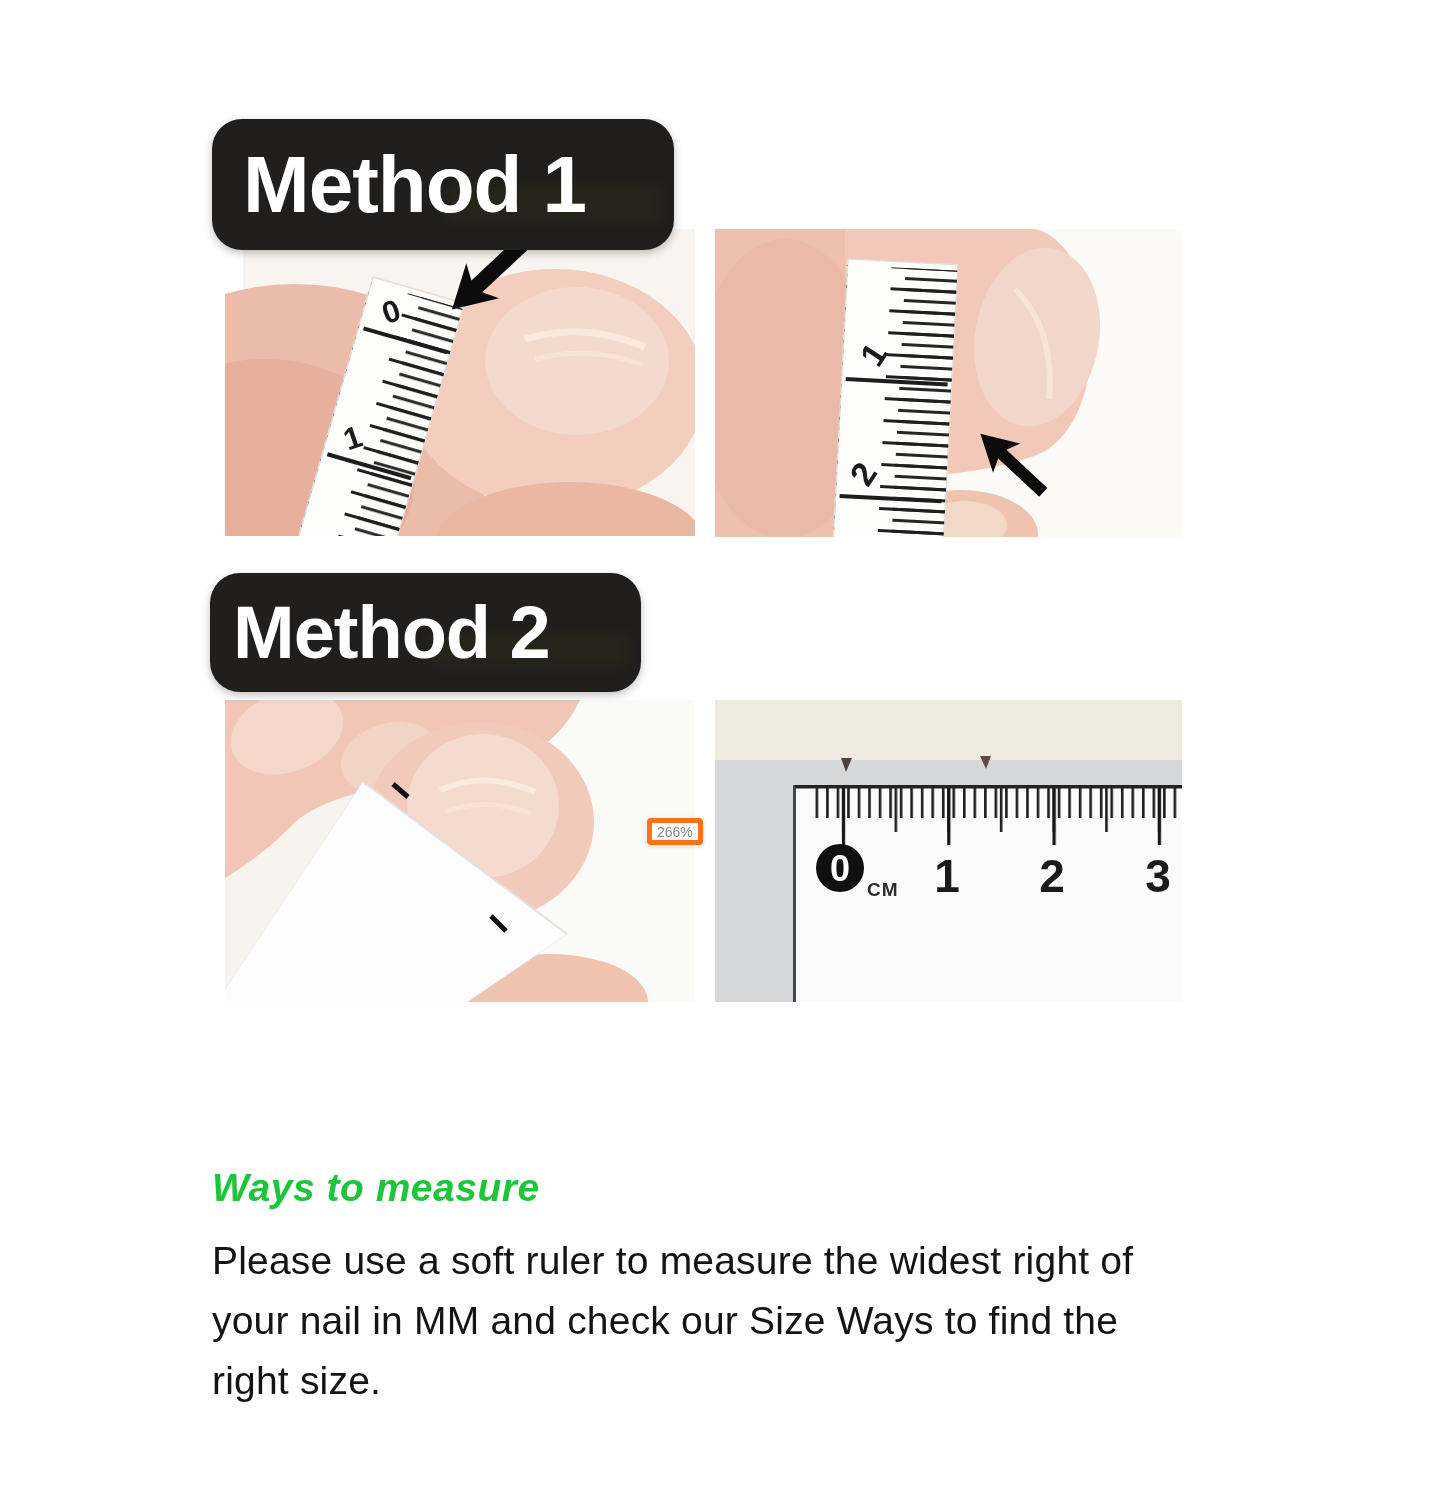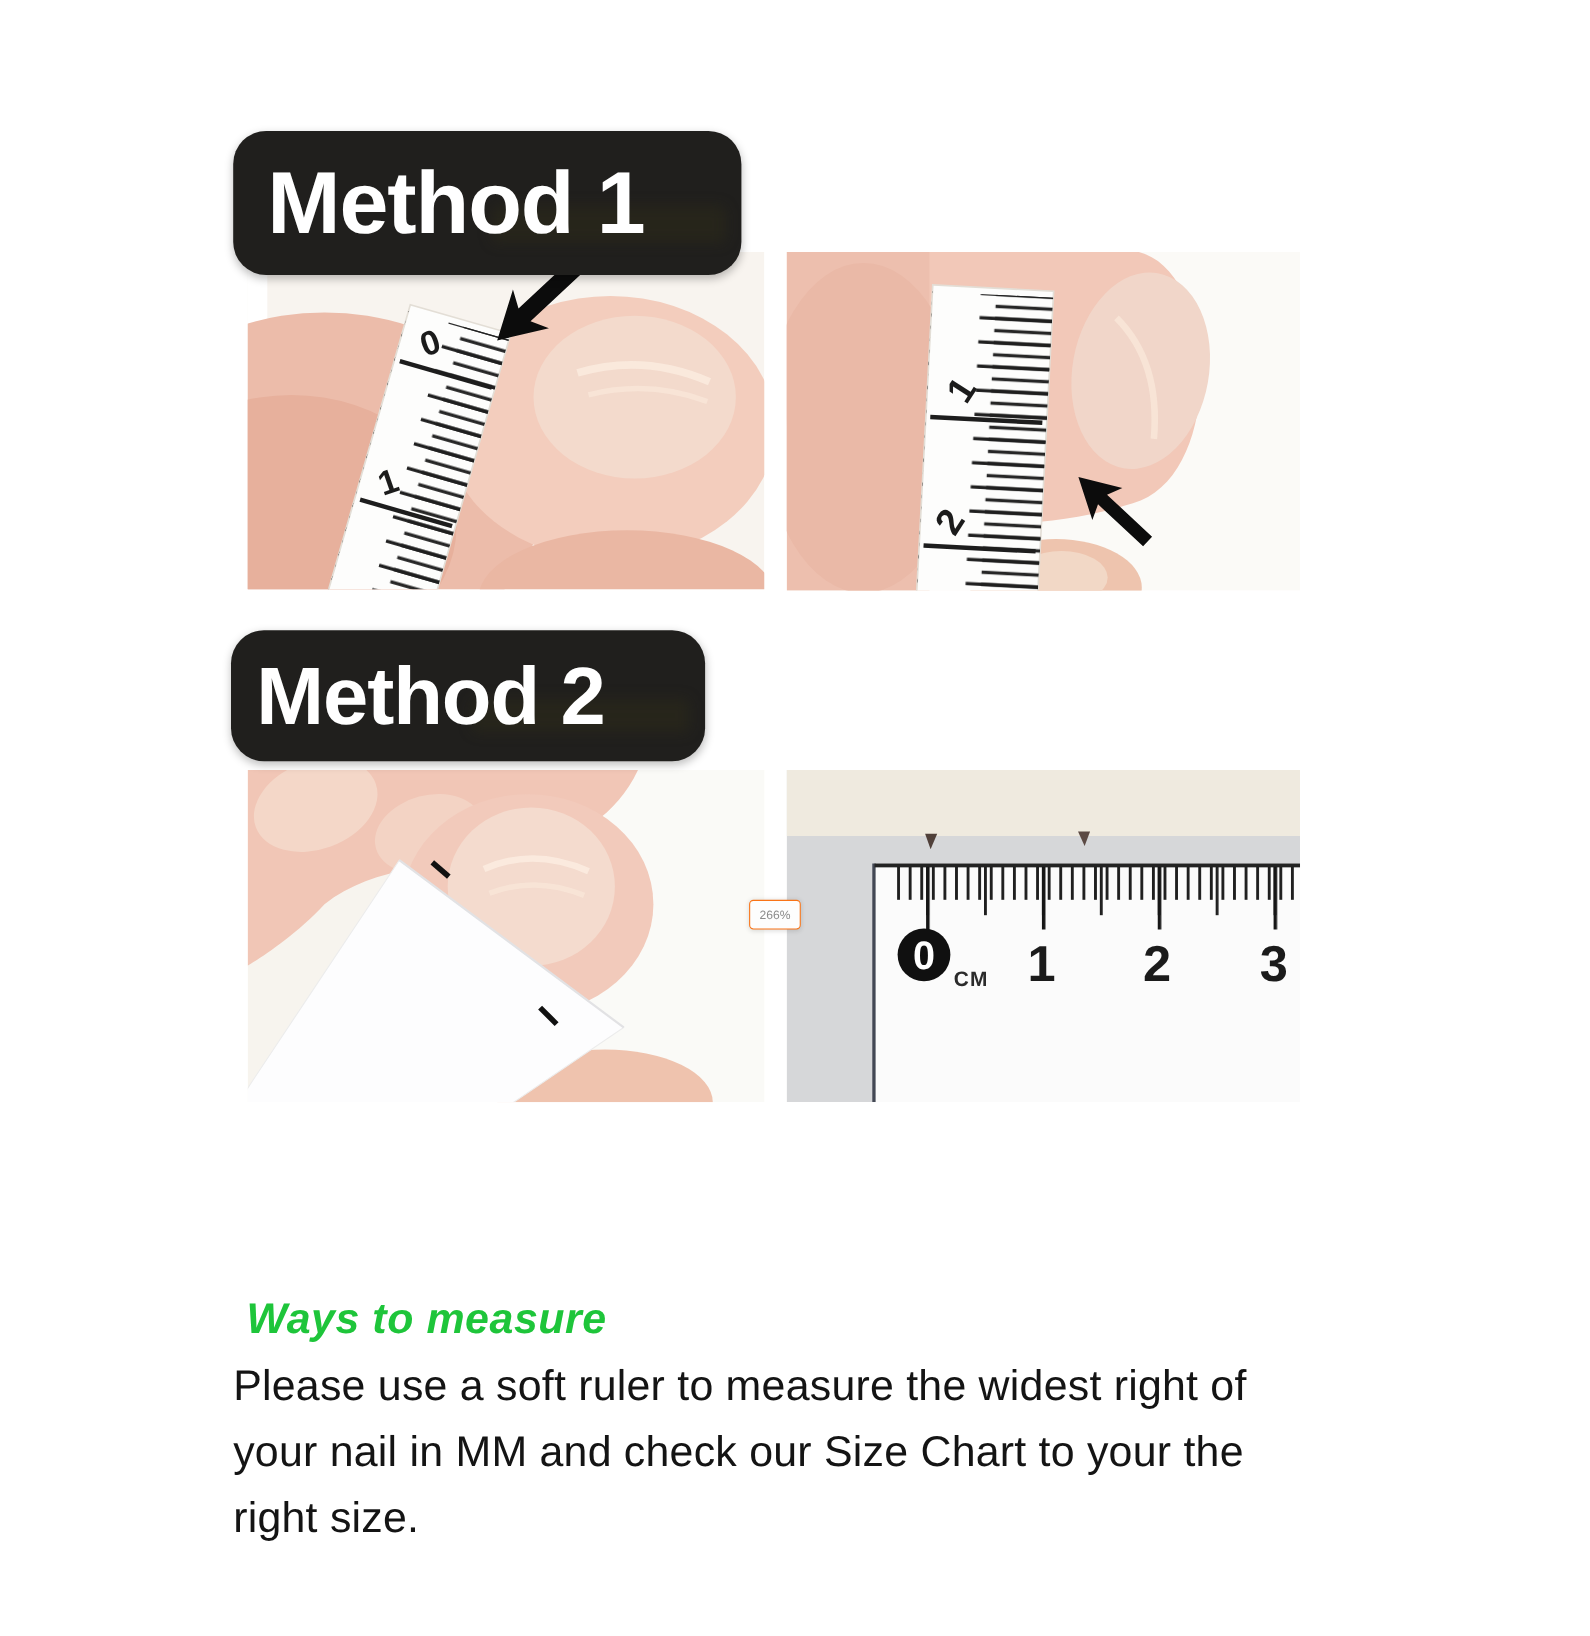--- a/index.html
+++ b/index.html
@@ -14,25 +14,25 @@
   .badge1{left:212px;top:119px;width:431px;height:131px;font-size:80px;padding-left:31px;}
   .badge2{left:210px;top:573px;width:408px;height:119px;font-size:74px;padding-left:23px;}
   .photo{position:absolute;overflow:hidden;z-index:1;}
   .photo svg{display:block;}
   .p1{left:225px;top:229px;width:470px;height:307px;}
   .p2{left:715px;top:229px;width:467px;height:308px;}
   .p3{left:225px;top:700px;width:470px;height:302px;}
   .p4{left:715px;top:700px;width:467px;height:302px;}
   .arrow-overlay{position:absolute;z-index:3;}
   .a1{left:438px;top:228px;width:100px;height:100px;}
-  .tooltip{position:absolute;left:681px;top:818px;min-width:47px;height:27px;z-index:6;
-         background:#fdfdfd;border:1px solid #f97316;border-radius:4px;
-         box-shadow:0 1px 5px rgba(0,0,0,0.14);color:#8b8b8b;font-size:11px;
+  .tooltip{position:absolute;left:647px;top:818px;min-width:47px;height:27px;z-index:6;
+         background:#fdfdfd;border:5px solid #f97316;border-radius:4px;
+         box-shadow:0 1px 5px rgba(0,0,0,0.14);color:#8b8b8b;font-size:14px;
          display:flex;align-items:center;justify-content:center;padding:0 5px;box-sizing:border-box;}
-  .heading{position:absolute;left:212px;top:1166px;margin:12px;font-size:39px;line-height:44px;
+  .heading{position:absolute;left:212px;top:1166px;margin:0;font-size:39px;line-height:44px;
          font-style:italic;font-weight:700;color:#1ec53a;letter-spacing:0.5px;z-index:2;}
   .bodytext{position:absolute;left:212px;top:1231px;width:1060px;margin:0;color:#141414;
          font-size:39px;line-height:60px;font-weight:400;letter-spacing:0.2px;z-index:2;}
   svg text{font-family:"Liberation Sans",sans-serif;}
 </style>
 </head>
 <body>
 
 <div class="stage">
 
@@ -175,17 +175,17 @@
         <text x="443" y="192" font-size="46" font-weight="600" fill="#1b1b1b" text-anchor="middle">3</text>
       </g>
     </svg>
   </figure>
 
   <div class="tooltip">266%</div>
 
   <h3 class="heading">Ways to measure</h3>
   <p class="bodytext">
     <span style="display:block">Please use a soft ruler to measure the widest right of</span>
-    <span style="display:block">your nail in MM and check our Size Chart to your the</span>
+    <span style="display:block">your nail in MM and check our Size Ways to find the</span>
     <span style="display:block">right size.</span>
   </p>
 
 </div>
 
 </body></html>

